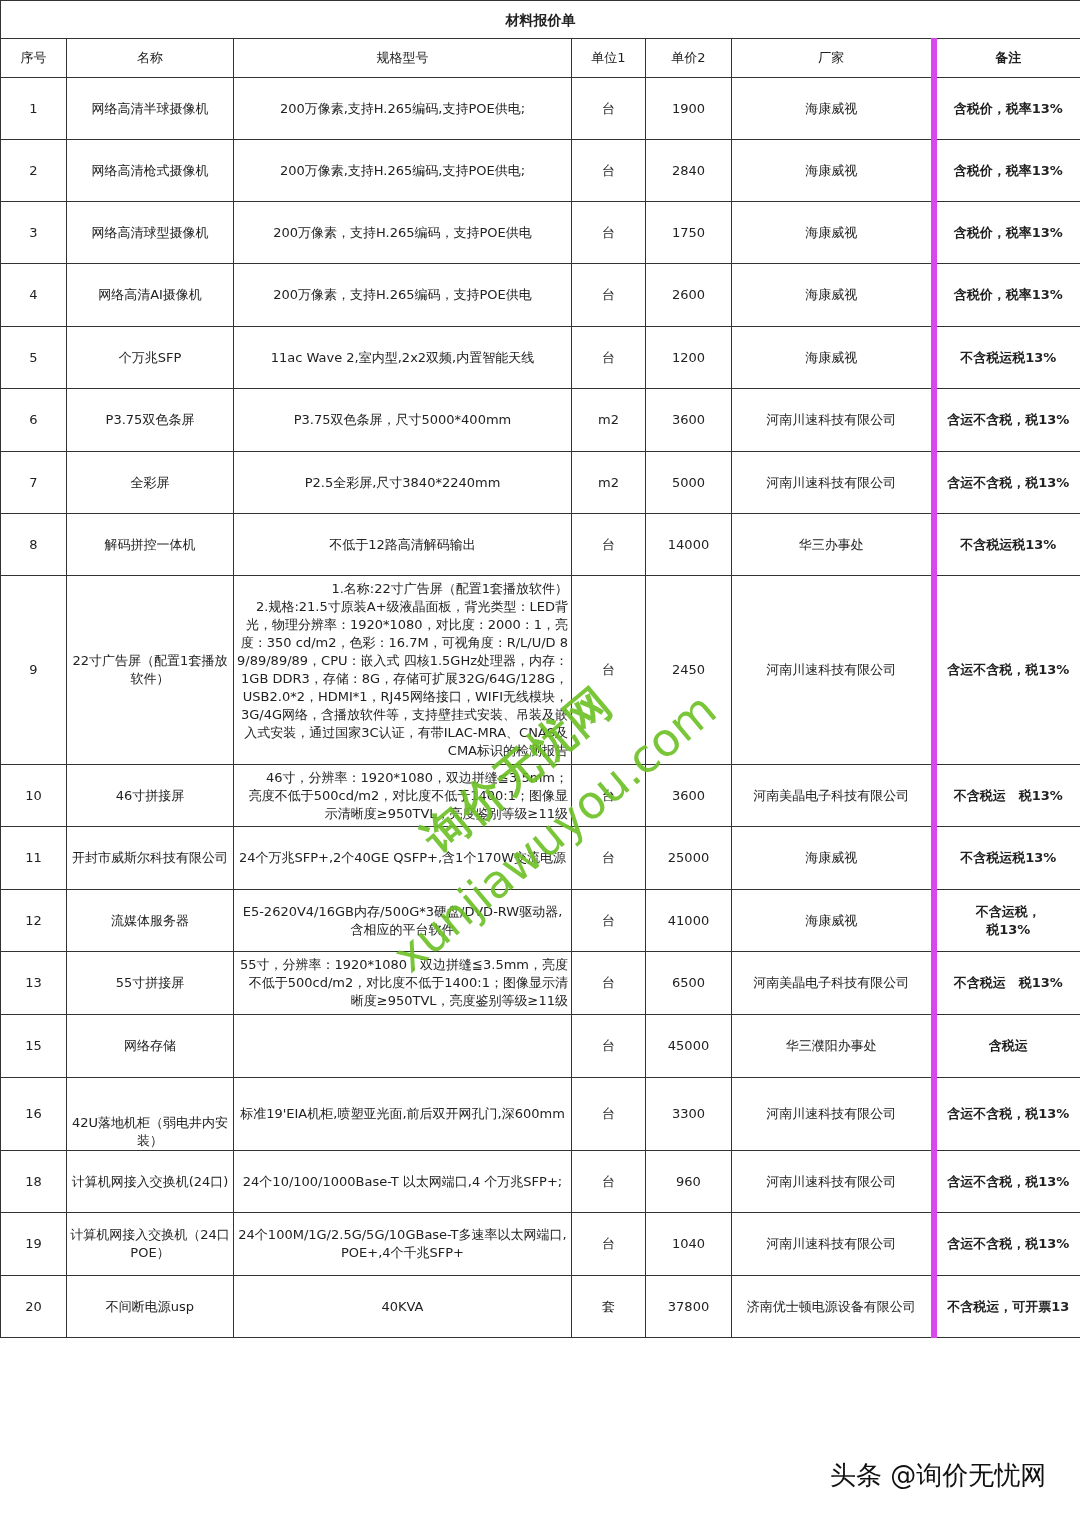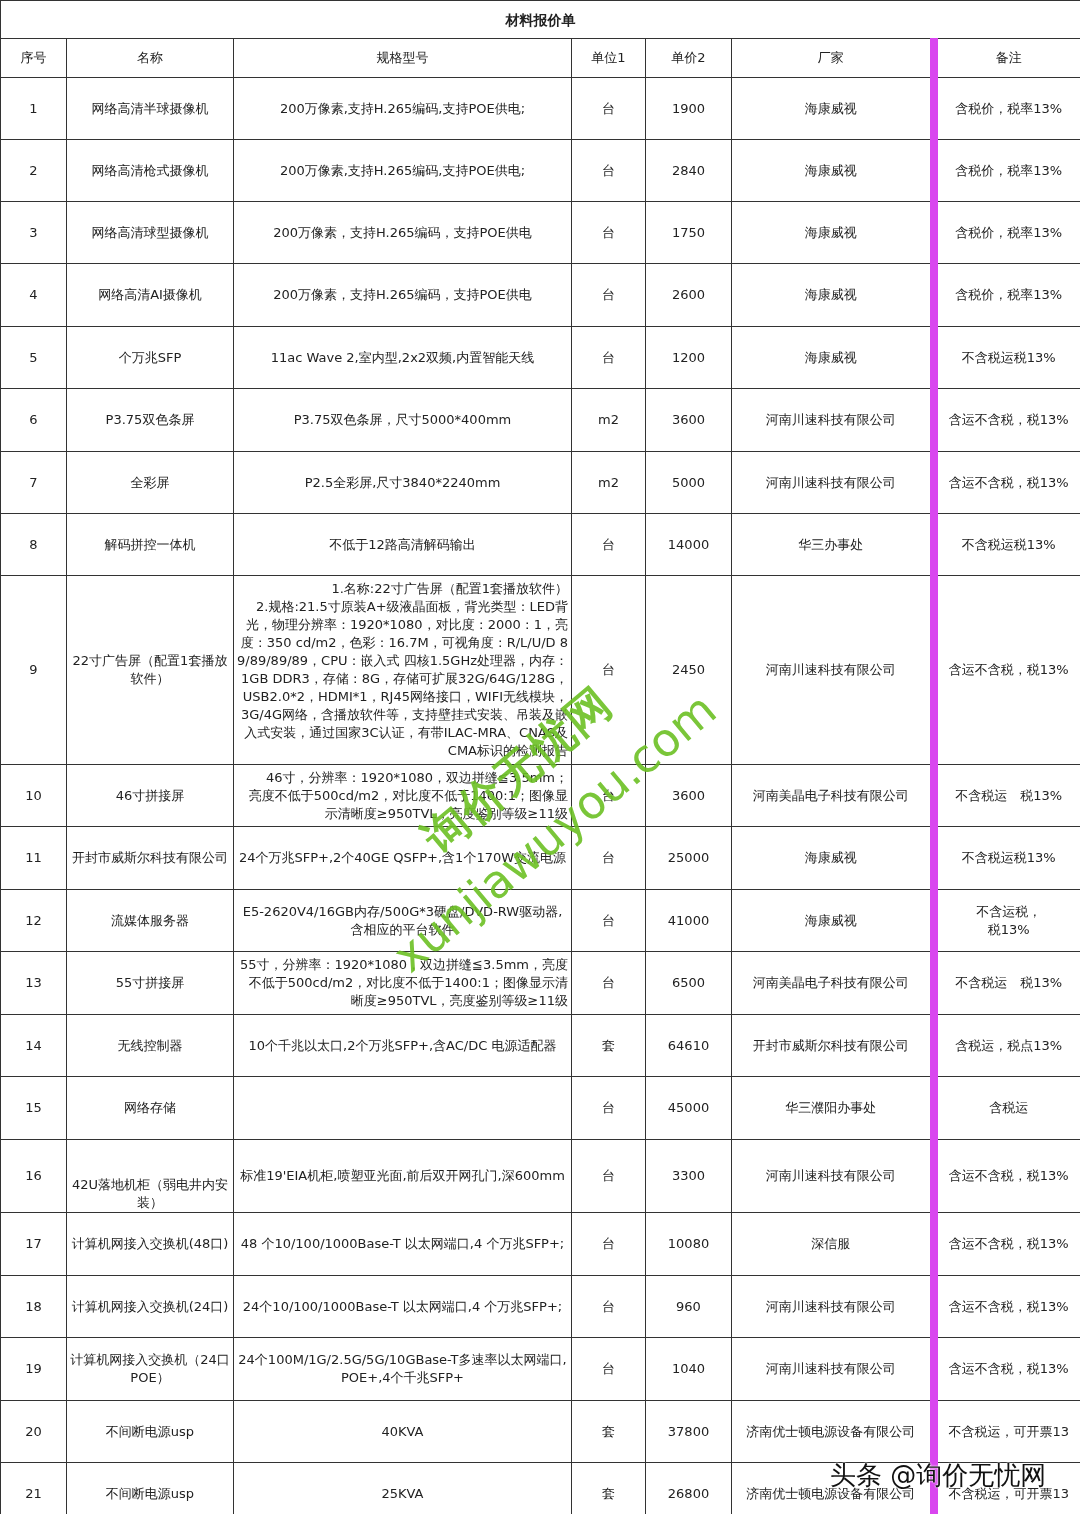--- a/index.html
+++ b/index.html
@@ -3,21 +3,21 @@
 <meta charset="utf-8">
 <style>
   html, body { margin: 0; padding: 0; background: #ffffff; }
   body { width: 1080px; height: 1514px; position: relative; overflow: hidden;
          font-family: "DejaVu Sans", "Liberation Sans", sans-serif; color: #222; }
   table.sheet { border-collapse: collapse; table-layout: fixed; width: 1080px;
                 position: absolute; left: 0; top: 0; }
   table.sheet td, table.sheet th { border: 1.5px solid #333; padding: 0 3px; text-align: center;
                 vertical-align: middle; font-size: 13px; font-weight: normal; line-height: 18px;
                 overflow: hidden; word-break: break-all; }
-  table.sheet td.remark, table.sheet th.remark { border-left: 8px solid #d946ef; }
+  table.sheet td.remark, table.sheet th.remark { border-left: 6px solid #d946ef; font-weight: bold; }
   .title-cell { font-weight: bold !important; font-size: 14px !important; height: 37px; }
   .hdr th { height: 38px; font-size: 14px; }
   td.spec-left { text-align: left; }
   td.spec-left div { text-align: right; }
   .watermark { position: absolute; left: 370px; top: 720px; width: 430px; height: 280px;
                pointer-events: none; }
   .wm-line1 { position: absolute; left: 60px; top: 95px; font-size: 44px; color: #6cc024;
               transform: rotate(-40deg); transform-origin: left center; white-space: nowrap;
               font-weight: bold; opacity: 0.9; letter-spacing: 2px; }
   .wm-line2 { position: absolute; left: 30px; top: 215px; font-size: 46px; color: #6cc024;
@@ -349,196 +349,127 @@
         <td>
           <div style="white-space: pre-line;">6500</div>
         </td>
         <td>
           <div style="white-space: pre-line;">河南美晶电子科技有限公司</div>
         </td>
         <td class="remark">
           <div style="white-space: pre-line;">不含税运　税13%</div>
         </td>
       </tr>
-      <tr style="height: 62px;">
-        <td>
-          <div style="white-space: pre-line;">14</div>
-        </td>
-        <td>
-          <div style="white-space: pre-line;">无线控制器</div>
-        </td>
-        <td>
-          <div style="white-space: pre-line;">10个千兆以太口,2个万兆SFP+,含AC/DC 电源适配器</div>
+      <tr style="height: 63px;">
+        <td>
+          <div style="white-space: pre-line;">15</div>
+        </td>
+        <td>
+          <div style="white-space: pre-line;">网络存储</div>
+        </td>
+        <td>
+          <div style="white-space: pre-line;"></div>
+        </td>
+        <td>
+          <div style="white-space: pre-line;">台</div>
+        </td>
+        <td>
+          <div style="white-space: pre-line;">45000</div>
+        </td>
+        <td>
+          <div style="white-space: pre-line;">华三濮阳办事处</div>
+        </td>
+        <td class="remark">
+          <div style="white-space: pre-line;">含税运</div>
+        </td>
+      </tr>
+      <tr style="height: 62px;">
+        <td>
+          <div style="white-space: pre-line;">16</div>
+        </td>
+        <td>
+          <div style="white-space: pre-line; margin-top: 36px;">42U落地机柜（弱电井内安装）</div>
+        </td>
+        <td>
+          <div style="white-space: pre-line;">标准19'EIA机柜,喷塑亚光面,前后双开网孔门,深600mm</div>
+        </td>
+        <td>
+          <div style="white-space: pre-line;">台</div>
+        </td>
+        <td>
+          <div style="white-space: pre-line;">3300</div>
+        </td>
+        <td>
+          <div style="white-space: pre-line;">河南川速科技有限公司</div>
+        </td>
+        <td class="remark">
+          <div style="white-space: pre-line;">含运不含税，税13%</div>
+        </td>
+      </tr>
+      <tr style="height: 62px;">
+        <td>
+          <div style="white-space: pre-line;">18</div>
+        </td>
+        <td>
+          <div style="white-space: pre-line;">计算机网接入交换机(24口)</div>
+        </td>
+        <td>
+          <div style="white-space: pre-line;">24个10/100/1000Base-T 以太网端口,4 个万兆SFP+;</div>
+        </td>
+        <td>
+          <div style="white-space: pre-line;">台</div>
+        </td>
+        <td>
+          <div style="white-space: pre-line;">960</div>
+        </td>
+        <td>
+          <div style="white-space: pre-line;">河南川速科技有限公司</div>
+        </td>
+        <td class="remark">
+          <div style="white-space: pre-line;">含运不含税，税13%</div>
+        </td>
+      </tr>
+      <tr style="height: 63px;">
+        <td>
+          <div style="white-space: pre-line;">19</div>
+        </td>
+        <td>
+          <div style="white-space: pre-line;">计算机网接入交换机（24口POE）</div>
+        </td>
+        <td>
+          <div style="white-space: pre-line;">24个100M/1G/2.5G/5G/10GBase-T多速率以太网端口,POE+,4个千兆SFP+</div>
+        </td>
+        <td>
+          <div style="white-space: pre-line;">台</div>
+        </td>
+        <td>
+          <div style="white-space: pre-line;">1040</div>
+        </td>
+        <td>
+          <div style="white-space: pre-line;">河南川速科技有限公司</div>
+        </td>
+        <td class="remark">
+          <div style="white-space: pre-line;">含运不含税，税13%</div>
+        </td>
+      </tr>
+      <tr style="height: 62px;">
+        <td>
+          <div style="white-space: pre-line;">20</div>
+        </td>
+        <td>
+          <div style="white-space: pre-line;">不间断电源usp</div>
+        </td>
+        <td>
+          <div style="white-space: pre-line;">40KVA</div>
         </td>
         <td>
           <div style="white-space: pre-line;">套</div>
         </td>
         <td>
-          <div style="white-space: pre-line;">64610</div>
-        </td>
-        <td>
-          <div style="white-space: pre-line;">开封市威斯尔科技有限公司</div>
-        </td>
-        <td class="remark">
-          <div style="white-space: pre-line;">含税运，税点13%</div>
-        </td>
-      </tr>
-      <tr style="height: 63px;">
-        <td>
-          <div style="white-space: pre-line;">15</div>
-        </td>
-        <td>
-          <div style="white-space: pre-line;">网络存储</div>
-        </td>
-        <td>
-          <div style="white-space: pre-line;"></div>
-        </td>
-        <td>
-          <div style="white-space: pre-line;">台</div>
-        </td>
-        <td>
-          <div style="white-space: pre-line;">45000</div>
-        </td>
-        <td>
-          <div style="white-space: pre-line;">华三濮阳办事处</div>
-        </td>
-        <td class="remark">
-          <div style="white-space: pre-line;">含税运</div>
-        </td>
-      </tr>
-      <tr style="height: 62px;">
-        <td>
-          <div style="white-space: pre-line;">16</div>
-        </td>
-        <td>
-          <div style="white-space: pre-line; margin-top: 36px;">42U落地机柜（弱电井内安装）</div>
-        </td>
-        <td>
-          <div style="white-space: pre-line;">标准19'EIA机柜,喷塑亚光面,前后双开网孔门,深600mm</div>
-        </td>
-        <td>
-          <div style="white-space: pre-line;">台</div>
-        </td>
-        <td>
-          <div style="white-space: pre-line;">3300</div>
-        </td>
-        <td>
-          <div style="white-space: pre-line;">河南川速科技有限公司</div>
-        </td>
-        <td class="remark">
-          <div style="white-space: pre-line;">含运不含税，税13%</div>
-        </td>
-      </tr>
-      <tr style="height: 63px;">
-        <td>
-          <div style="white-space: pre-line;">17</div>
-        </td>
-        <td>
-          <div style="white-space: pre-line;">计算机网接入交换机(48口)</div>
-        </td>
-        <td>
-          <div style="white-space: pre-line;">48 个10/100/1000Base-T 以太网端口,4 个万兆SFP+;</div>
-        </td>
-        <td>
-          <div style="white-space: pre-line;">台</div>
-        </td>
-        <td>
-          <div style="white-space: pre-line;">10080</div>
-        </td>
-        <td>
-          <div style="white-space: pre-line;">深信服</div>
-        </td>
-        <td class="remark">
-          <div style="white-space: pre-line;">含运不含税，税13%</div>
-        </td>
-      </tr>
-      <tr style="height: 62px;">
-        <td>
-          <div style="white-space: pre-line;">18</div>
-        </td>
-        <td>
-          <div style="white-space: pre-line;">计算机网接入交换机(24口)</div>
-        </td>
-        <td>
-          <div style="white-space: pre-line;">24个10/100/1000Base-T 以太网端口,4 个万兆SFP+;</div>
-        </td>
-        <td>
-          <div style="white-space: pre-line;">台</div>
-        </td>
-        <td>
-          <div style="white-space: pre-line;">960</div>
-        </td>
-        <td>
-          <div style="white-space: pre-line;">河南川速科技有限公司</div>
-        </td>
-        <td class="remark">
-          <div style="white-space: pre-line;">含运不含税，税13%</div>
-        </td>
-      </tr>
-      <tr style="height: 63px;">
-        <td>
-          <div style="white-space: pre-line;">19</div>
-        </td>
-        <td>
-          <div style="white-space: pre-line;">计算机网接入交换机（24口POE）</div>
-        </td>
-        <td>
-          <div style="white-space: pre-line;">24个100M/1G/2.5G/5G/10GBase-T多速率以太网端口,POE+,4个千兆SFP+</div>
-        </td>
-        <td>
-          <div style="white-space: pre-line;">台</div>
-        </td>
-        <td>
-          <div style="white-space: pre-line;">1040</div>
-        </td>
-        <td>
-          <div style="white-space: pre-line;">河南川速科技有限公司</div>
-        </td>
-        <td class="remark">
-          <div style="white-space: pre-line;">含运不含税，税13%</div>
-        </td>
-      </tr>
-      <tr style="height: 62px;">
-        <td>
-          <div style="white-space: pre-line;">20</div>
-        </td>
-        <td>
-          <div style="white-space: pre-line;">不间断电源usp</div>
-        </td>
-        <td>
-          <div style="white-space: pre-line;">40KVA</div>
-        </td>
-        <td>
-          <div style="white-space: pre-line;">套</div>
-        </td>
-        <td>
           <div style="white-space: pre-line;">37800</div>
-        </td>
-        <td>
-          <div style="white-space: pre-line;">济南优士顿电源设备有限公司</div>
-        </td>
-        <td class="remark">
-          <div style="white-space: pre-line;">不含税运，可开票13</div>
-        </td>
-      </tr>
-      <tr style="height: 62px;">
-        <td>
-          <div style="white-space: pre-line;">21</div>
-        </td>
-        <td>
-          <div style="white-space: pre-line;">不间断电源usp</div>
-        </td>
-        <td>
-          <div style="white-space: pre-line;">25KVA</div>
-        </td>
-        <td>
-          <div style="white-space: pre-line;">套</div>
-        </td>
-        <td>
-          <div style="white-space: pre-line;">26800</div>
         </td>
         <td>
           <div style="white-space: pre-line;">济南优士顿电源设备有限公司</div>
         </td>
         <td class="remark">
           <div style="white-space: pre-line;">不含税运，可开票13</div>
         </td>
       </tr>
     </tbody>
 </table>

